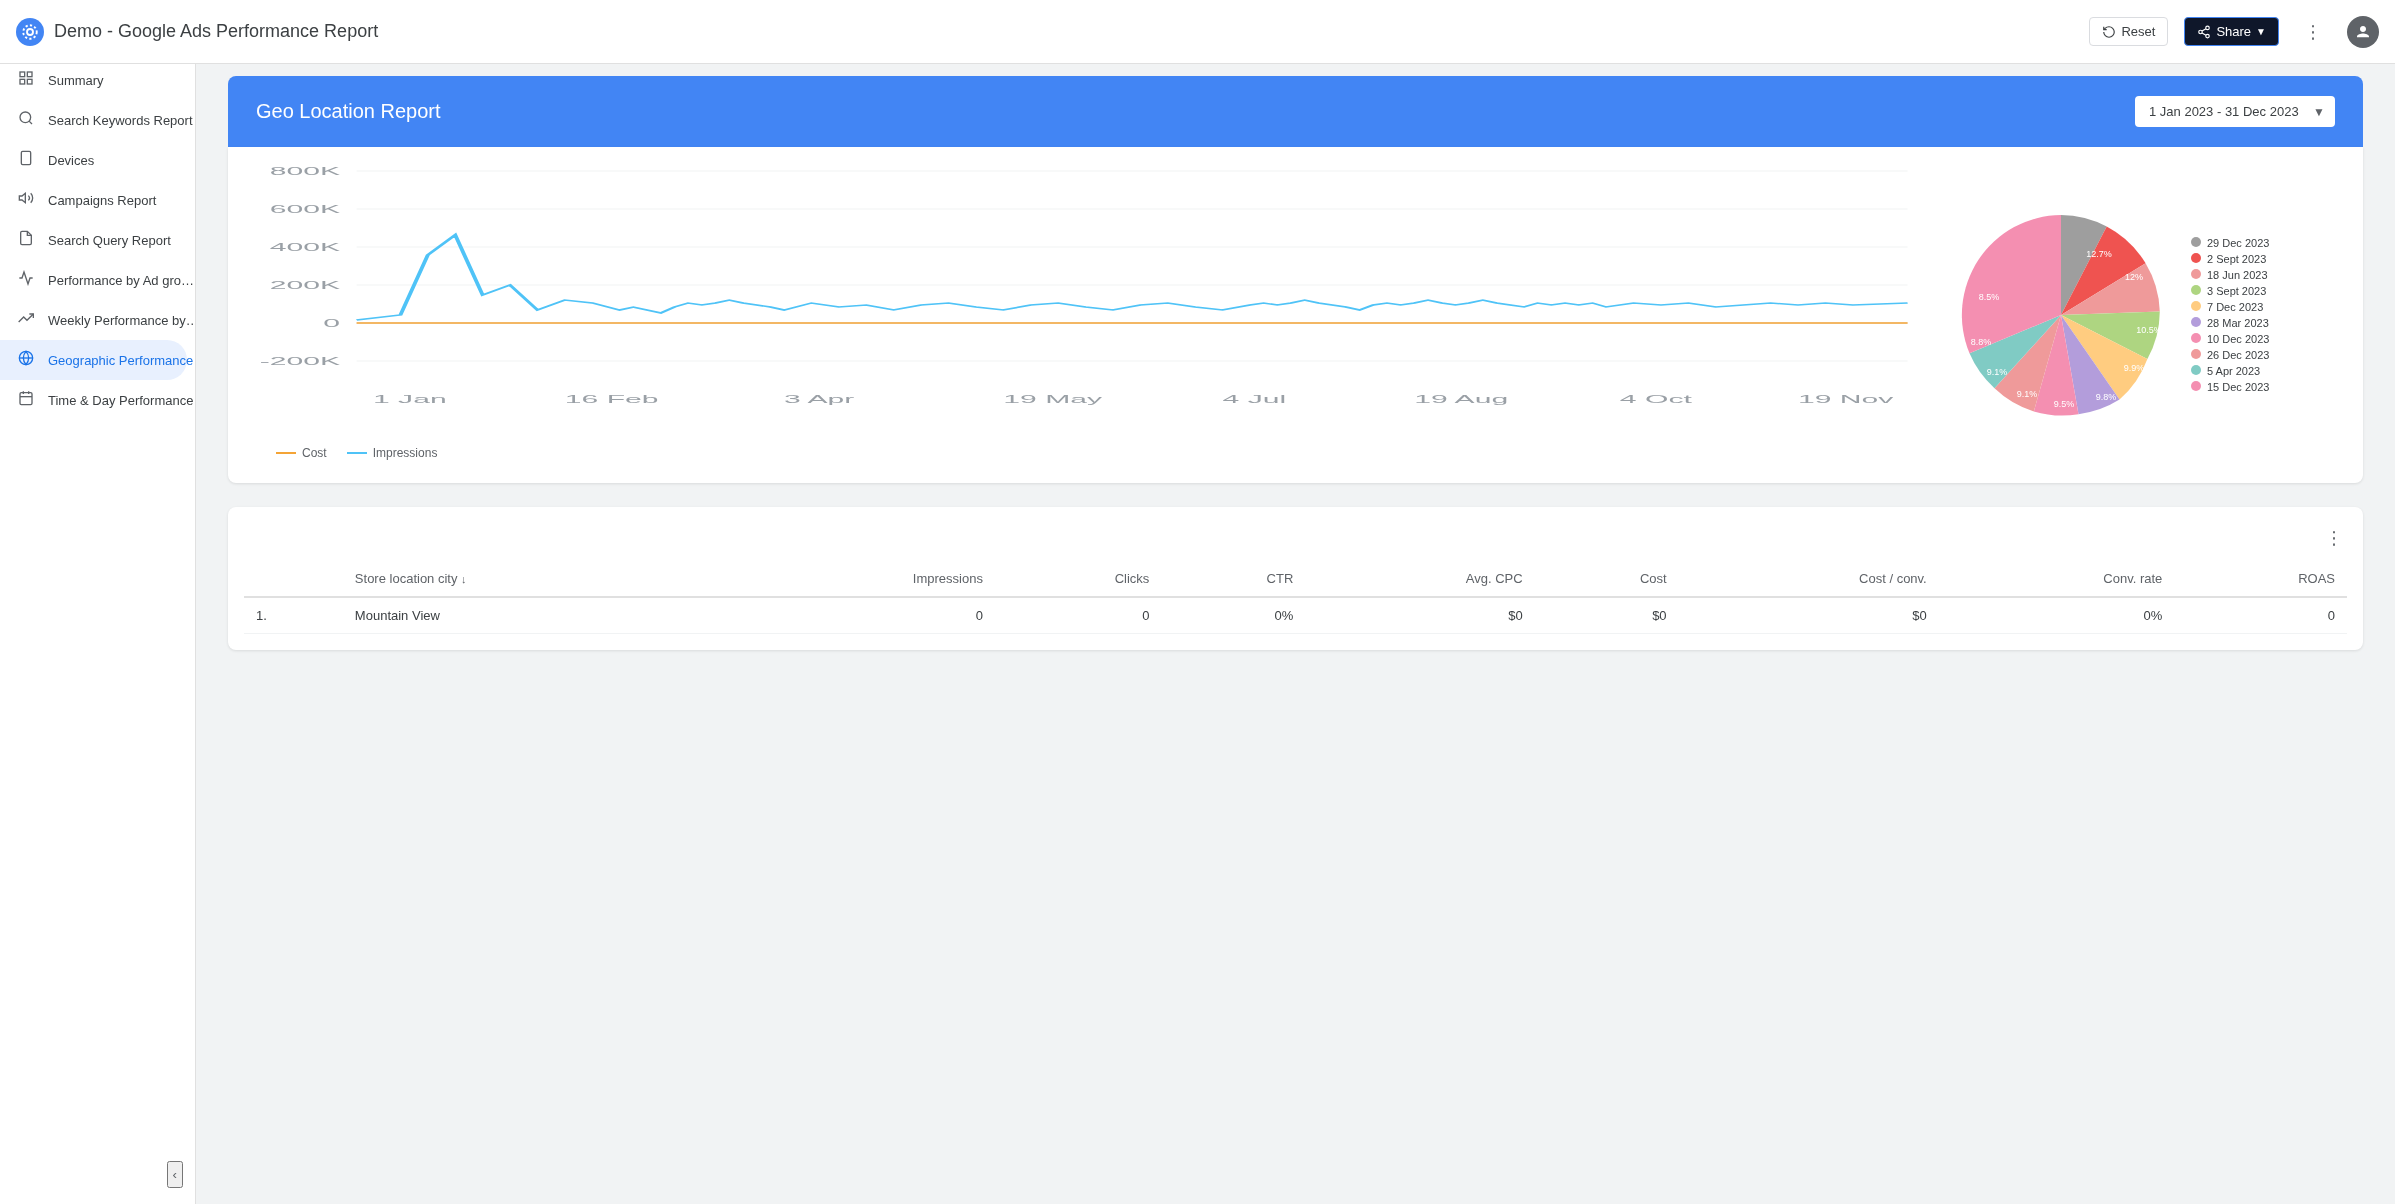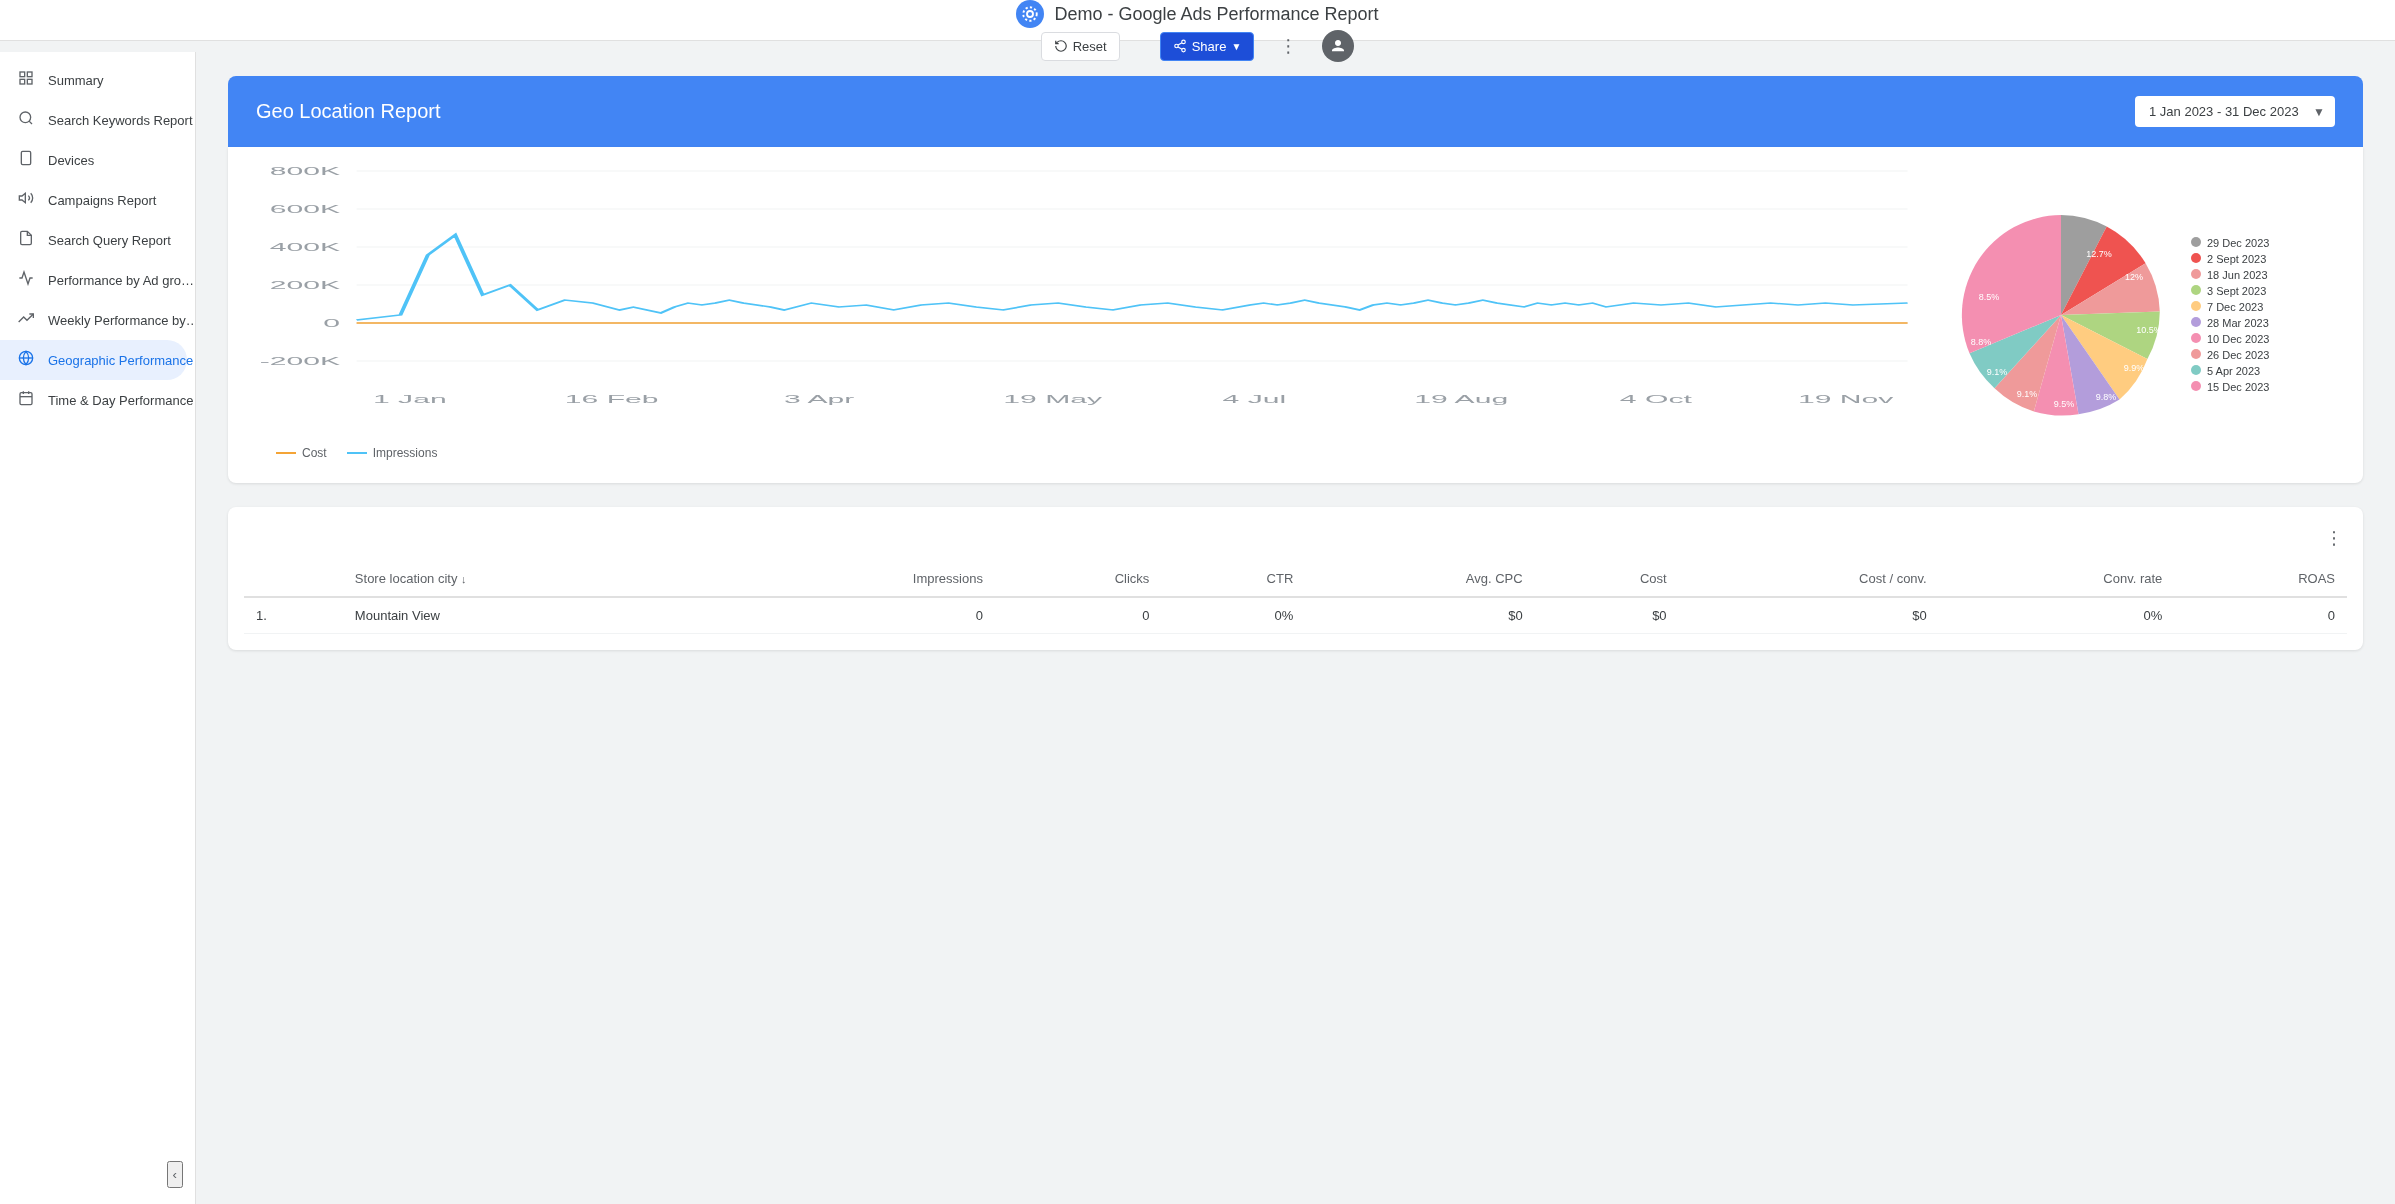--- a/index.html
+++ b/index.html
@@ -1,22 +1,22 @@
 <!DOCTYPE html>
 <html><head>
   <meta charset="utf-8">
   <style>
     * { box-sizing: border-box; margin: 0; padding: 0; }
     body { font-family: 'Google Sans', Arial, sans-serif; background: #f1f3f4; color: #3c4043; font-size: 13px; }
 
     
     .topbar {
       display: flex; align-items: center; justify-content: space-between;
-      background: #fff; height: 41px; padding: 0 16px;
-      border-bottom: 1px solid #e0e0e0; position: fixed; top: 0; left: 0; right: 0; z-index: 100; flex-direction: column;
+      background: #fff; height: 64px; padding: 0 16px;
+      border-bottom: 1px solid #e0e0e0; position: fixed; top: 0; left: 0; right: 0; z-index: 100;
     }
     .topbar-left { display: flex; align-items: center; gap: 10px; }
     .topbar-logo { width: 28px; height: 28px; background: #4285f4; border-radius: 50%; display: flex; align-items: center; justify-content: center; color: white; font-size: 14px; font-weight: bold; }
     .topbar-title { font-size: 18px; color: #3c4043; font-weight: 400; }
     .topbar-right { display: flex; align-items: center; gap: 16px; }
     .topbar-btn { display: flex; align-items: center; gap: 5px; padding: 6px 12px; border: 1px solid #dadce0; border-radius: 4px; background: #fff; cursor: pointer; font-size: 13px; color: #3c4043; }
     .topbar-icon-btn { width: 36px; height: 36px; border-radius: 50%; border: none; background: transparent; cursor: pointer; display: flex; align-items: center; justify-content: center; font-size: 18px; color: #5f6368; }
     .avatar { width: 32px; height: 32px; border-radius: 50%; background: #5f6368; display: flex; align-items: center; justify-content: center; color: white; font-size: 14px; cursor: pointer; }
 
     
@@ -105,21 +105,21 @@
     <span class="topbar-title">Demo - Google Ads Performance Report</span>
   </div>
   <div class="topbar-right">
     <button class="topbar-btn">
       <svg width="14" height="14" viewBox="0 0 24 24" fill="none" stroke="currentColor" stroke-width="2">
           <path d="M3 12a9 9 0 1 0 9-9 9.75 9.75 0 0 0-6.74 2.74L3 8"></path>
           <path d="M3 3v5h5"></path>
         </svg>
       <span>Reset</span>
     </button>
-    <button class="topbar-btn" style="background:#1d4ed8;color:white;border-color:#4285f4;margin-left:24px;">
+    <button class="topbar-btn" style="background:#0f172a;color:white;border-color:#4285f4;">
       <svg width="14" height="14" viewBox="0 0 24 24" fill="none" stroke="white" stroke-width="2">
           <circle cx="18" cy="5" r="3"></circle>
           <circle cx="6" cy="12" r="3"></circle>
           <circle cx="18" cy="19" r="3"></circle>
           <line x1="8.59" y1="13.51" x2="15.42" y2="17.49"></line>
           <line x1="15.41" y1="6.51" x2="8.59" y2="10.49"></line>
         </svg>
       <span>Share</span>
       <span style="font-size:10px;">▼</span>
     </button>

